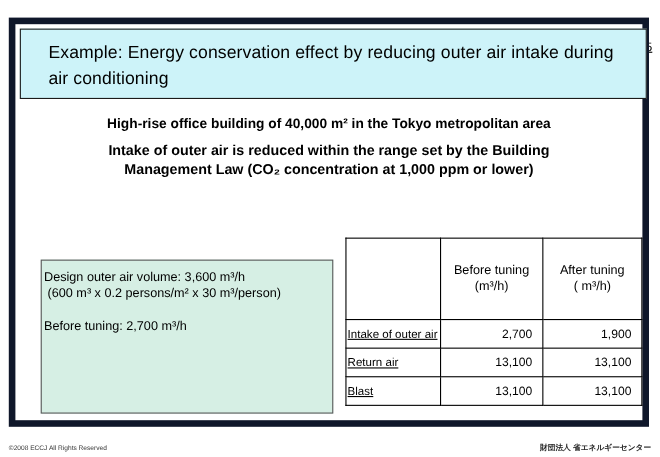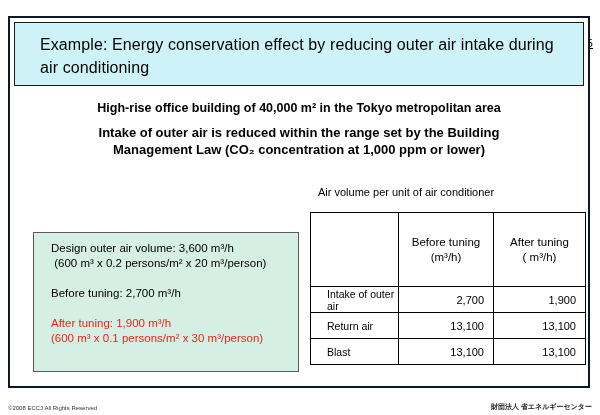--- a/index.html
+++ b/index.html
@@ -13,21 +13,21 @@
   .canvas { position: relative; width: 600px; height: 415px; }
 
   .page-num {
     position: absolute; top: 1px; right: 7px;
     font-size: 11px; text-decoration: underline; margin-top: 36px;
   }
 
   .slide {
     position: absolute; left: 8px; top: 16px;
     width: 582px; height: 372px;
-    border: 2px solid #0f172a; background: #fff;
+    border: 6px solid #0f172a; background: #fff;
   }
 
   .title-box {
     position: absolute; left: 4px; top: 4px;
     width: 570px; height: 64px;
     background: #cdf3f9;
     border: 1px solid #1a1a1a;
     padding: 11px 14px 0 25px;
     font-size: 16px; line-height: 1.42;
     letter-spacing: 0.1px;
@@ -58,29 +58,29 @@
     border: 1px solid #000;
   }
   table.air-table th {
     font-weight: normal; text-align: center; vertical-align: middle;
     height: 74px; font-size: 11.5px; line-height: 1.3;
   }
   col.c-label { width: 88px; }
   col.c-before { width: 95px; }
   col.c-after { width: 92px; }
   table.air-table td { height: 26px; vertical-align: middle; }
-  td.lbl { text-align: left; padding-left: 16px; font-size: 10.5px; }
+  td.lbl { text-align: left; padding-left: 1px; font-size: 10.5px; text-decoration: underline; }
   td.num { text-align: right; padding-right: 9px; }
 
   .info-box {
     position: absolute; left: 23px; top: 214px;
     width: 266px; height: 140px;
     background: #d6efe4;
     border: 1px solid #5a5a5a;
-    padding: 8px 4px 0 17px;
+    padding: 8px 4px 0 2px;
     font-size: 11.5px; line-height: 15px;
   }
   .box-line { white-space: pre-wrap; }
   .grp { margin-top: 15px; }
   .grp:first-child { margin-top: 0; }
   .after-grp .box-line { color: #ea2517; }
 
   .footer-left {
     position: absolute; left: 8px; bottom: 4px;
     font-size: 6px; color: #333; transform-origin: left bottom;
@@ -99,21 +99,20 @@
 
   <div class="slide">
 
     <div class="title-box">
       <span>Example: Energy conservation effect by reducing outer air intake during air conditioning</span>
     </div>
 
     <div class="h1">High-rise office building of 40,000 m² in the Tokyo metropolitan area</div>
     <div class="h2">Intake of outer air is reduced within the range set by the Building Management Law (CO₂ concentration at 1,000 ppm or lower)</div>
 
-    <div class="tbl-caption">Air volume per unit of air conditioner</div>
 
     <table class="air-table">
       <colgroup>
         <col class="c-label">
           <col class="c-before">
           <col class="c-after">
       </colgroup>
       <tbody>
           <tr>
         <th></th>
@@ -140,28 +139,24 @@
         <td class="lbl">Blast</td>
         <td class="num">13,100</td>
         <td class="num">13,100</td>
       </tr>
     </tbody>
       </table>
 
     <div class="info-box">
       <div class="grp">
         <p class="box-line">Design outer air volume: 3,600 m³/h</p>
-        <p class="box-line"> (600 m³ x 0.2 persons/m² x 20 m³/person)</p>
+        <p class="box-line"> (600 m³ x 0.2 persons/m² x 30 m³/person)</p>
       </div>
       <div class="grp">
         <p class="box-line">Before tuning: 2,700 m³/h</p>
-      </div>
-      <div class="grp after-grp">
-        <p class="box-line">After tuning: 1,900 m³/h</p>
-        <p class="box-line">(600 m³ x 0.1 persons/m² x 30 m³/person)</p>
       </div>
     </div>
 
   </div>
 
   <div class="footer-left">©2008  ECCJ All Rights Reserved</div>
   <div class="footer-right">財団法人 省エネルギーセンター</div>
 
 </div>
 

